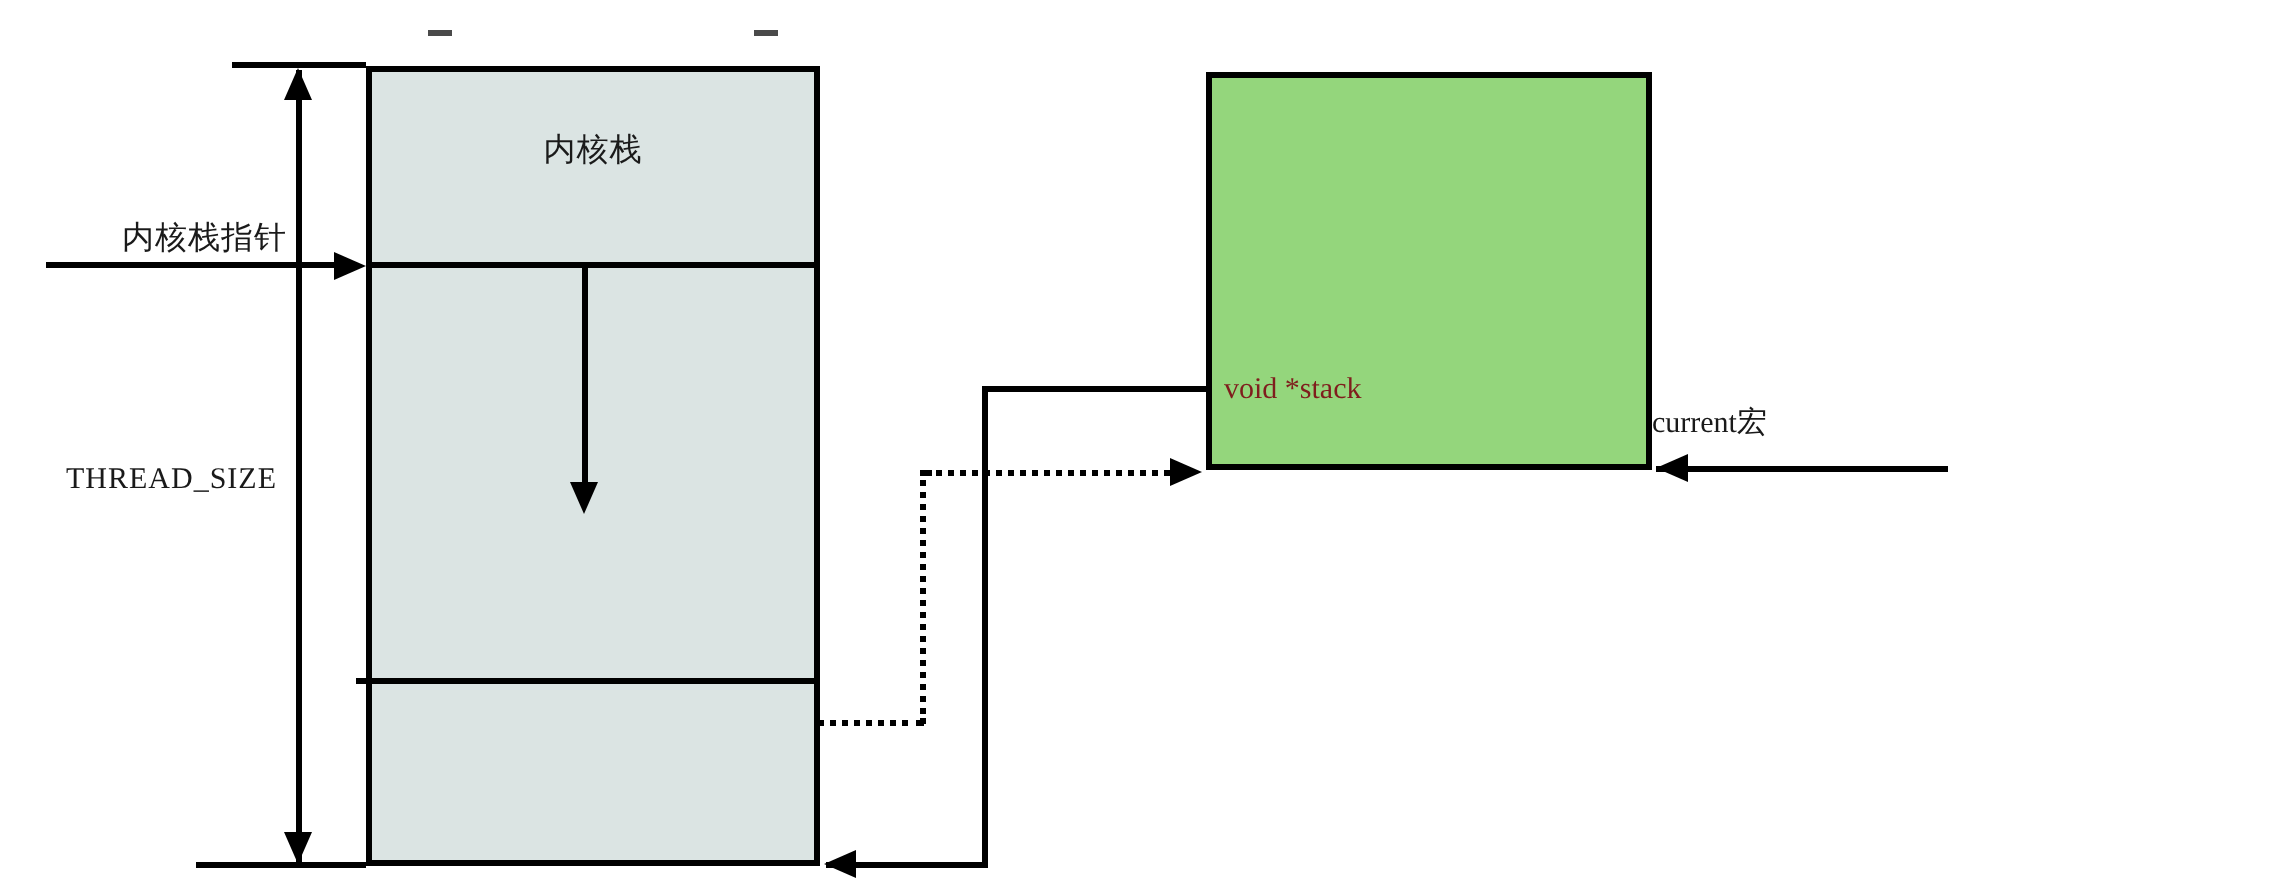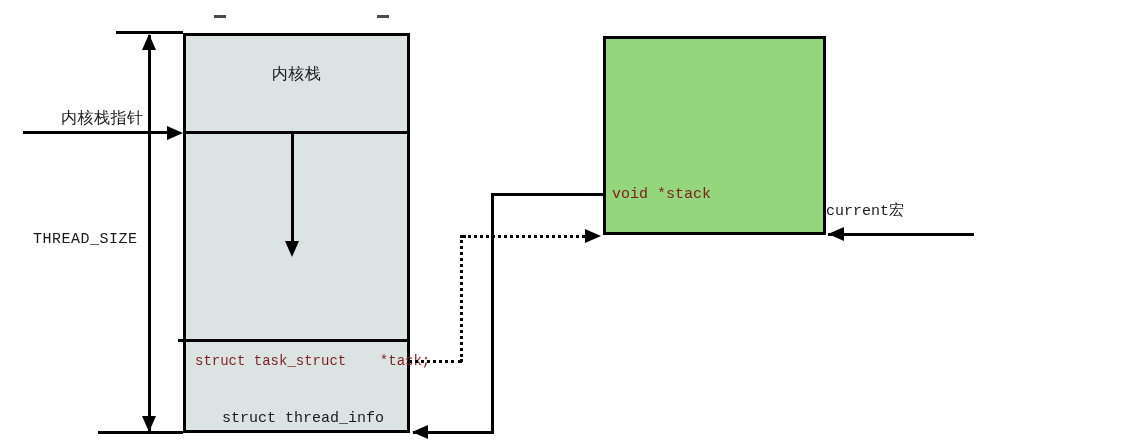--- a/index.html
+++ b/index.html
@@ -1,18 +1,18 @@
 <!DOCTYPE html>
 <html><head>
 <meta charset="utf-8">
 <style>
   html,body{margin:0;padding:0;background:#fff;}
   .canvas{
     position:relative;width:1127px;height:447px;background:#fff;overflow:hidden;
-    font-family:Liberation Mono, monospace;
+    font-family:Liberation Serif, serif;
   }
   .box{position:absolute;box-sizing:border-box;border:3px solid #000;}
   .hline{position:absolute;height:3px;background:#000;}
   .vline{position:absolute;width:3px;background:#000;}
   .hdot{position:absolute;height:0;border-top:3px dotted #000;}
   .vdot{position:absolute;width:0;border-left:3px dotted #000;}
   .arr{position:absolute;width:0;height:0;}
   .arr.r{border-top:7px solid transparent;border-bottom:7px solid transparent;border-left:16px solid #000;}
   .arr.l{border-top:7px solid transparent;border-bottom:7px solid transparent;border-right:16px solid #000;}
   .arr.u{border-left:7px solid transparent;border-right:7px solid transparent;border-bottom:16px solid #000;}
@@ -32,22 +32,20 @@
   <div class="dash" style="left:377px;"></div>
 
   <div class="box" style="left: 183px; top: 33px; width: 227px; height: 400px; background: rgb(219, 228, 227);"></div>
   <div class="t cjk center" style="left:183px;top:66px;width:227px;">内核栈</div>
 
   <div class="hline" style="left:183px;top:131px;width:227px;"></div>
   <div class="vline" style="left:291px;top:133px;height:110px;"></div>
   <div class="arr d" style="left:285px;top:241px;"></div>
 
   <div class="hline" style="left:178px;top:339px;width:232px;"></div>
-  <div class="t red" style="left:195px;top:353px;font-size:14px;">struct task_struct    *task;</div>
-  <div class="t" style="left:222px;top:410px;">struct thread_info</div>
 
   <div class="hline" style="left:116px;top:31px;width:67px;"></div>
   <div class="hline" style="left:98px;top:431px;width:85px;"></div>
   <div class="vline" style="left:148px;top:35px;height:397px;"></div>
   <div class="arr u" style="left:142px;top:34px;"></div>
   <div class="arr d" style="left:142px;top:416px;"></div>
   <div class="t" style="left:33px;top:231px;letter-spacing:0.5px;">THREAD_SIZE</div>
 
   <div class="t cjk" style="left:61px;top:110px;">内核栈指针</div>
   <div class="hline" style="left:23px;top:131px;width:146px;"></div>

